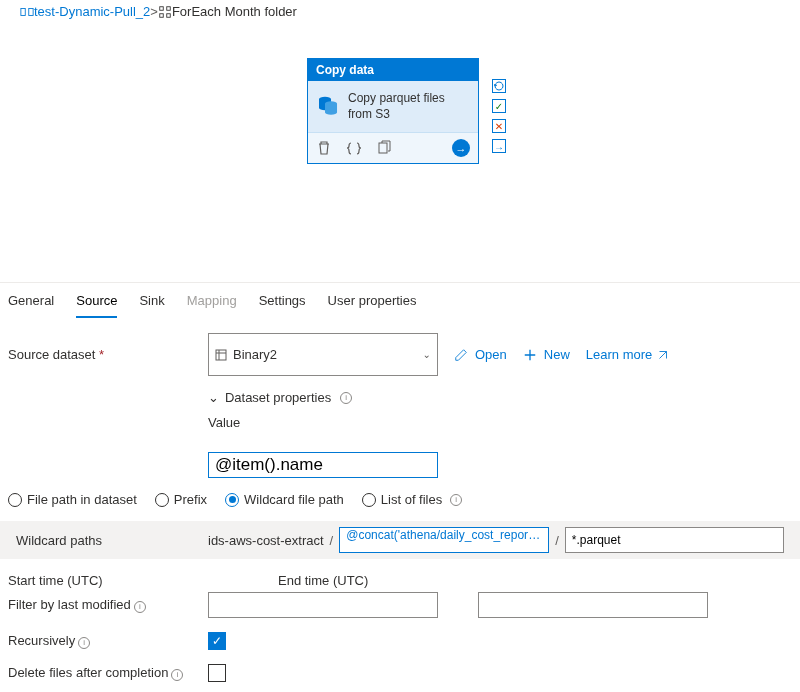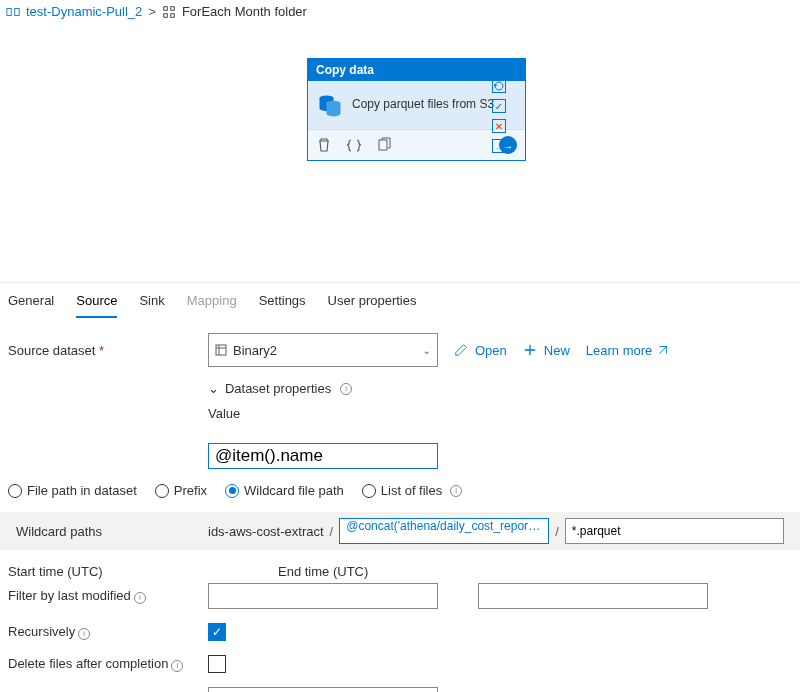--- a/index.html
+++ b/index.html
@@ -1,26 +1,26 @@
 <!DOCTYPE html>
 <html><head>
   <meta charset="utf-8">
   <style>
     * { box-sizing: border-box; margin: 0; padding: 0; }
     body { font-family: "Segoe UI", Arial, sans-serif; font-size: 13px; color: #323130; background: #fff; width: 800px; }
     
     
-    .breadcrumb { display: flex; align-items: center; padding: 4px 6px; gap: 6px; }
+    .breadcrumb { display: flex; align-items: center; padding: 4px 20px; gap: 0; }
     .breadcrumb a { color: #0078d4; text-decoration: none; }
     .breadcrumb-sep { color: #605e5c; }
     .bc-icon { display: inline-block; width: 14px; height: 14px; }
     
     
     .canvas { position: relative; height: 260px; border-bottom: 1px solid #edebe9; }
-    .node { position: absolute; left: 307px; top: 35px; width: 219px; border: 1px solid #0078d4; background: #f97316; }
+    .node { position: absolute; left: 307px; top: 35px; width: 172px; border: 1px solid #0078d4; background: #f97316; }
     .node-header { background: #0078d4; color: #fff; font-size: 12px; padding: 4px 8px; font-weight: 600; }
     .node-body { background: #deecf9; padding: 10px 8px; display: flex; align-items: center; gap: 8px; }
     .node-body-text { font-size: 12px; line-height: 1.3; }
     .node-footer { background: #eff6fc; border-top: 1px solid #c7e0f4; padding: 6px 8px; display: flex; align-items: center; gap: 14px; }
     .node-footer .spacer { flex: 1; }
     .node-arrow { width: 18px; height: 18px; background: #0078d4; border-radius: 50%; display: flex; align-items: center; justify-content: center; color: #fff; font-size: 11px; }
     .db-icon { width: 28px; height: 28px; }
     .icon-btn { width: 16px; height: 16px; color: #605e5c; cursor: pointer; }
     .side-icons { position: absolute; left: 492px; top: 56px; display: flex; flex-direction: column; gap: 6px; }
     .side-icons .sq { width: 14px; height: 14px; border: 1px solid #0078d4; display: flex; align-items: center; justify-content: center; font-size: 10px; }
@@ -32,21 +32,21 @@
     .tabs { display: flex; gap: 22px; padding: 10px 8px 0 8px; border-bottom: 1px solid transparent; }
     .tab { padding-bottom: 8px; cursor: pointer; color: #323130; }
     .tab.disabled { color: #a19f9d; }
     .tab.active { color: #000000; border-bottom: 2px solid #0078d4; font-weight: 400; }
     
     
     .form { padding: 14px 8px 20px 8px; }
     .row { display: flex; align-items: center; margin-bottom: 14px; }
     .label { width: 200px; font-size: 13px; }
     .req { color: #a4262c; }
-    .select { width: 230px; height: 34px; border: 1px solid #8a8886; display: flex; align-items: center; padding: 0 6px; gap: 6px; position: relative; }
+    .select { width: 230px; height: 43px; border: 1px solid #8a8886; display: flex; align-items: center; padding: 0 6px; gap: 6px; position: relative; }
     .select .chev { position: absolute; right: 6px; color: #605e5c; font-size: 10px; }
     .link { color: #0078d4; cursor: pointer; }
     .icon-inline { width: 14px; height: 14px; vertical-align: middle; margin-right: 3px; }
     .ml { margin-left: 16px; display: flex; align-items: center; gap: 4px; }
     
     .ds-props { margin-left: 200px; margin-bottom: 14px; }
     .collapse { display: flex; align-items: center; gap: 6px; margin-bottom: 10px; cursor: pointer; }
     .props-table { display: flex; gap: 60px; align-items: center; }
     .props-table .col1 { width: 130px; }
     .th { color: #323130; font-weight: 400; margin-bottom: 10px; }

